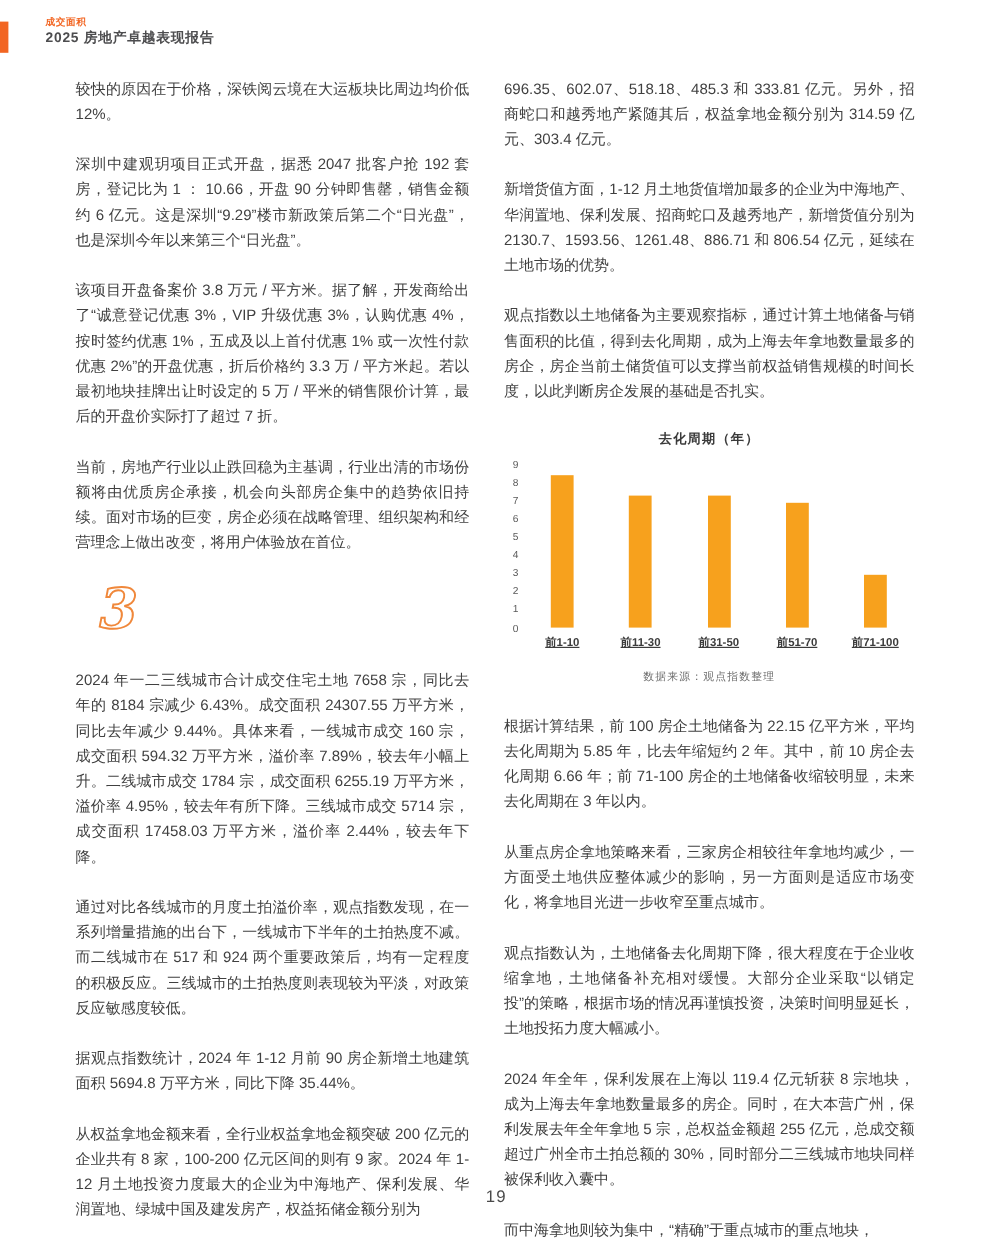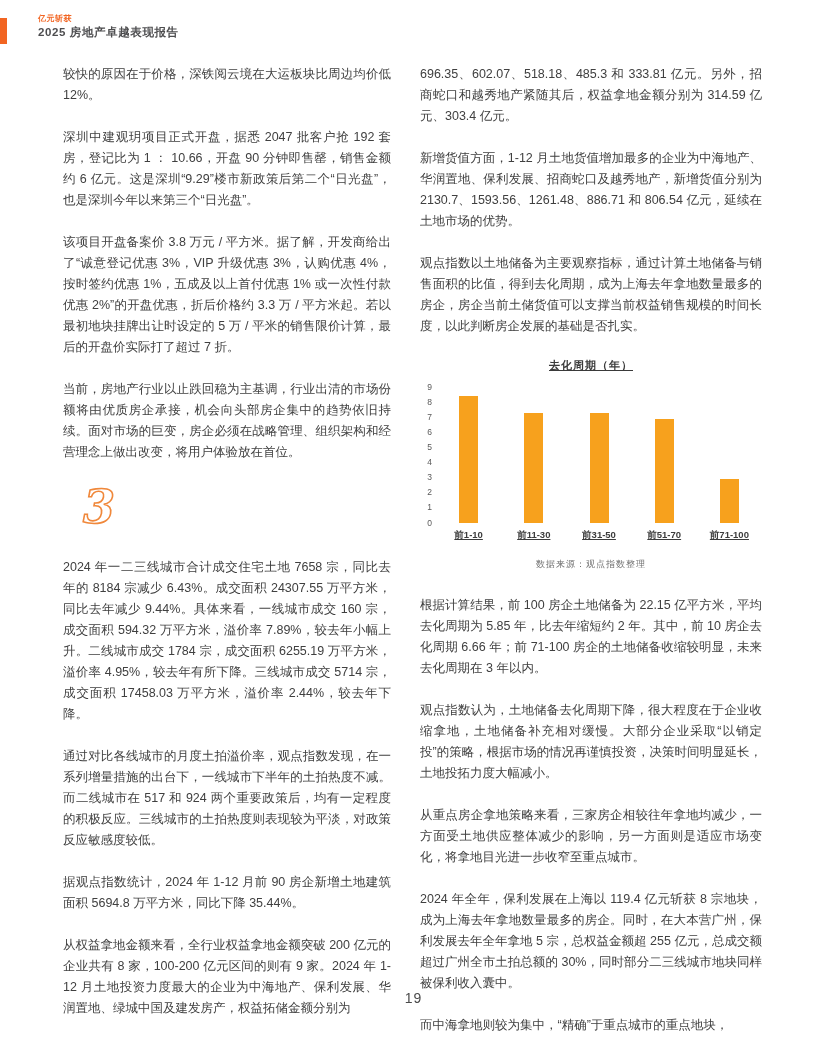--- a/index.html
+++ b/index.html
@@ -24,21 +24,21 @@
   
   .section-heading{display:flex;align-items:center;margin:20px 0 27px 0;padding-left:20px;}
   .section-number{
     font-family:"DejaVu Serif","Liberation Serif",serif;
     font-style:italic;font-weight:900;font-size:46px;line-height:1;
     color:#ffffff;-webkit-text-stroke:1.6px #F0883B;text-stroke:1.6px #F0883B;
   }
   .section-title{font-size:15px;font-weight:bold;color:#EE6A1E;margin-left:20px;letter-spacing:1px;}
   
   .chart{margin:6px 0 24px 0;}
-  .chart-title{font-size:11px;font-weight:bold;color:#3a3a3a;text-align:center;margin-bottom:14px;letter-spacing:1px;text-decoration:underline;}
+  .chart-title{font-size:11px;font-weight:bold;color:#3a3a3a;text-align:center;margin-bottom:14px;letter-spacing:1px;}
   .chart-body{display:flex;}
   .y-axis{position:relative;width:16px;height:136px;flex:none;}
   .ytick{
     position:absolute;right:4px;transform:translateY(50%);
     font-size:8.5px;color:#595959;line-height:1;
   }
   .plot{flex:1;height:136px;display:flex;align-items:flex-end;}
   .slot{flex:1;display:flex;justify-content:center;align-items:flex-end;height:100%;}
   .bar{width:19px;}
   .x-axis{display:flex;margin-left:16px;margin-top:6px;}
@@ -46,21 +46,21 @@
   .chart-source{font-size:9px;color:#6e6e6e;text-align:center;margin-top:16px;letter-spacing:1px;}
   
   .footer{position:absolute;bottom:36px;left:4px;width:100%;text-align:center;}
   .page-number{font-size:14px;color:#4a4a4a;letter-spacing:1px;}
 </style>
 </head>
 <body>
 
 <div class="accent-bar"></div>
 <div class="header">
-  <div class="eyebrow">亿元斩获</div>
+  <div class="eyebrow">成交面积</div>
   <div class="report-title">2025 房地产卓越表现报告</div>
 </div>
 
 <div class="main">
 
   <div class="col-left">
     <p class="body-text">较快的原因在于价格，深铁阅云境在大运板块比周边均价低 12%。</p>
     <p class="body-text">深圳中建观玥项目正式开盘，据悉 2047 批客户抢 192 套房，登记比为 1 ： 10.66，开盘 90 分钟即售罄，销售金额约 6 亿元。这是深圳“9.29”楼市新政策后第二个“日光盘”，也是深圳今年以来第三个“日光盘”。</p>
     <p class="body-text">该项目开盘备案价 3.8 万元 / 平方米。据了解，开发商给出了“诚意登记优惠 3%，VIP 升级优惠 3%，认购优惠 4%，按时签约优惠 1%，五成及以上首付优惠 1% 或一次性付款优惠 2%”的开盘优惠，折后价格约 3.3 万 / 平方米起。若以最初地块挂牌出让时设定的 5 万 / 平米的销售限价计算，最后的开盘价实际打了超过 7 折。</p>
     <p class="body-text">当前，房地产行业以止跌回稳为主基调，行业出清的市场份额将由优质房企承接，机会向头部房企集中的趋势依旧持续。面对市场的巨变，房企必须在战略管理、组织架构和经营理念上做出改变，将用户体验放在首位。</p>
@@ -117,22 +117,22 @@
           <div class="xlabel">前1-10</div>
           <div class="xlabel">前11-30</div>
           <div class="xlabel">前31-50</div>
           <div class="xlabel">前51-70</div>
           <div class="xlabel">前71-100</div>
         </div>
       <div class="chart-source">数据来源：观点指数整理</div>
     </div>
 
     <p class="body-text">根据计算结果，前 100 房企土地储备为 22.15 亿平方米，平均去化周期为 5.85 年，比去年缩短约 2 年。其中，前 10 房企去化周期 6.66 年；前 71-100 房企的土地储备收缩较明显，未来去化周期在 3 年以内。</p>
+    <p class="body-text">从重点房企拿地策略来看，三家房企相较往年拿地均减少，一方面受土地供应整体减少的影响，另一方面则是适应市场变化，将拿地目光进一步收窄至重点城市。</p>
     <p class="body-text">观点指数认为，土地储备去化周期下降，很大程度在于企业收缩拿地，土地储备补充相对缓慢。大部分企业采取“以销定投”的策略，根据市场的情况再谨慎投资，决策时间明显延长，土地投拓力度大幅减小。</p>
-    <p class="body-text">从重点房企拿地策略来看，三家房企相较往年拿地均减少，一方面受土地供应整体减少的影响，另一方面则是适应市场变化，将拿地目光进一步收窄至重点城市。</p>
     <p class="body-text">2024 年全年，保利发展在上海以 119.4 亿元斩获 8 宗地块，成为上海去年拿地数量最多的房企。同时，在大本营广州，保利发展去年全年拿地 5 宗，总权益金额超 255 亿元，总成交额超过广州全市土拍总额的 30%，同时部分二三线城市地块同样被保利收入囊中。</p>
     <p class="body-text">而中海拿地则较为集中，“精确”于重点城市的重点地块，</p>
   </div>
 
 </div>
 
 <div class="footer">
   <span class="page-number">19</span>
 </div>
 

